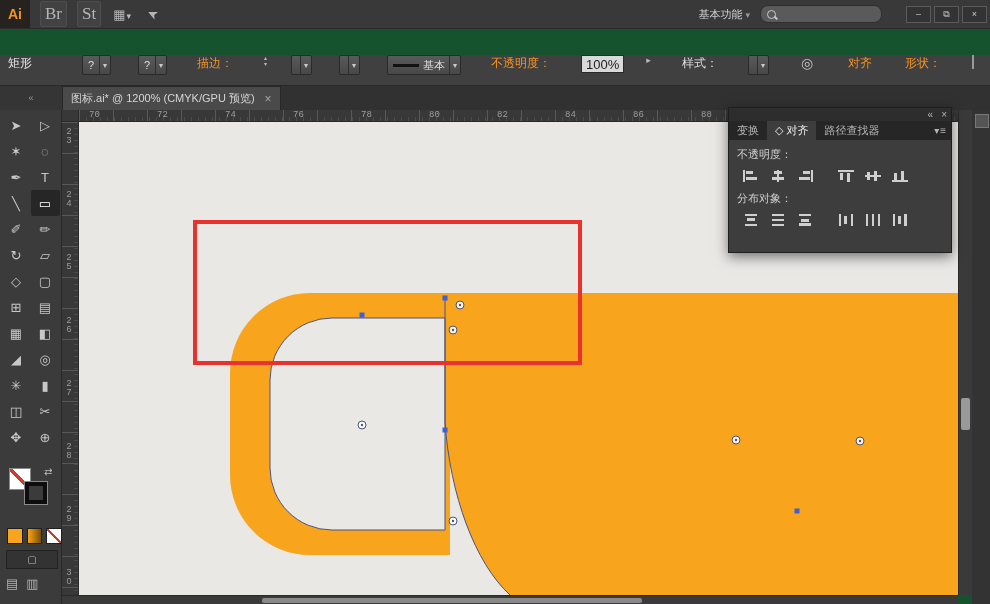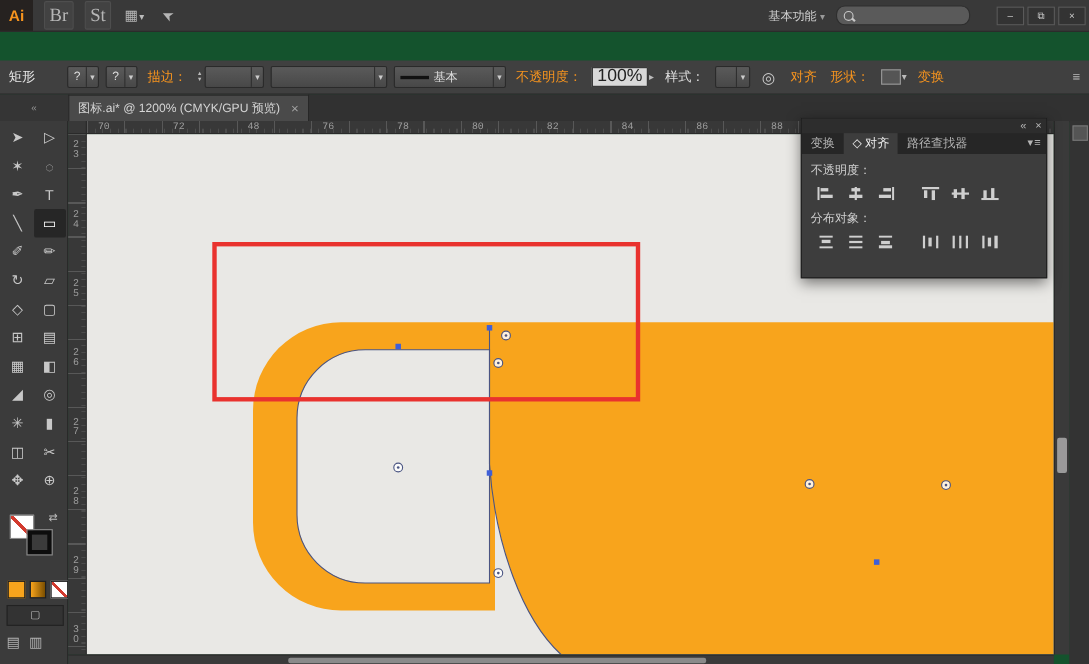--- a/index.html
+++ b/index.html
@@ -16,32 +16,32 @@
   .workspace .arr{font-size:9px;color:#999;margin-left:3px;}
   .searchbox{width:108px;height:16px;background:#5a5a5a;border:1px solid #2e2e2e;border-radius:8px;display:flex;align-items:center;padding:0 6px;margin-right:24px;}
   .search-glyph{width:7px;height:7px;border:1.5px solid #c9c9c9;border-radius:50%;position:relative;flex:none;}
   .search-glyph::after{content:"";position:absolute;left:6px;top:6px;width:4px;height:1.5px;background:#c9c9c9;transform:rotate(45deg);}
   .searchbox input{flex:1;min-width:0;background:transparent;border:none;outline:none;color:#ddd;font-size:10px;margin-left:4px;}
   .winbtn{width:23px;height:15px;border:1px solid #5a5a5a;background:#333;color:#ccc;font-size:9px;display:flex;align-items:center;justify-content:center;margin-right:3px;}
   
   .menubar{position:absolute;left:0;top:29px;width:990px;height:25px;background:#3e3e3e;border-bottom:1px solid #2b2b2b;display:flex;align-items:center;padding-left:8px;box-sizing:border-box;}
   .menu-item{padding:0 9px;color:#d6d6d6;font-size:12px;}
   
-  .optionsbar{position:absolute;left:0;top:55px;width:990px;height:31px;background:#404040;border-bottom:1px solid #282828;display:flex;align-items:center;padding:0 8px;box-sizing:border-box;white-space:nowrap;}
+  .optionsbar{position:absolute;left:0;top:55px;width:990px;height:31px;background:#404040;border-bottom:1px solid #282828;display:flex;align-items:flex-start;padding:0 8px;box-sizing:border-box;white-space:nowrap;gap:21px;}
   .opt-label{color:#e8e8e8;margin-right:26px;}
   .opt-link{color:#f7941e;margin:0 6px;}
   .opt-white{color:#ddd;margin:0 6px;}
   .combo{height:18px;background:linear-gradient(#5a5a5a,#484848);border:1px solid #2a2a2a;border-radius:2px;display:inline-flex;align-items:center;margin:0 3px;}
   .combo .arr{font-size:8px;color:#ccc;padding:0 3px;border-left:1px solid #2f2f2f;height:100%;display:flex;align-items:center;}
   .combo .val{padding:16px 4px;font-size:11px;color:#ddd;}
   .swatch-q{width:16px;text-align:center;color:#ddd;font-size:11px;}
   .spin{display:inline-flex;flex-direction:column;justify-content:center;margin-left:4px;}
   .spin span{font-size:6px;line-height:6px;color:#bbb;text-align:center;}
   .line-sample{display:inline-block;width:26px;height:0;border-top:3px solid #111;margin-left:5px;}
-  .field{height:16px;background:#d9d9d9;border:1px solid #2a2a2a;color:#222;font-size:16px;display:inline-flex;align-items:center;padding:0 4px;margin-left:3px;}
+  .field{height:16px;background:#d9d9d9;border:1px solid #2a2a2a;color:#222;font-size:13px;display:inline-flex;align-items:center;padding:0 4px;margin-left:3px;}
   .mini-arr{font-size:9px;color:#bbb;margin:0 4px 0 1px;}
   .circle-icon{font-size:14px;color:#c5c5c5;margin:0 8px;}
   .shape-widget{width:16px;height:12px;border:1px solid #999;background:#555;display:inline-block;margin-left:4px;}
   .opt-menu{margin-left:auto;color:#bbb;font-size:12px;}
   
   .tools-header{position:absolute;left:0;top:86px;width:62px;height:24px;background:#353535;border-bottom:1px solid #282828;color:#9a9a9a;font-size:9px;display:flex;align-items:center;justify-content:center;}
   .tabbar{position:absolute;left:62px;top:86px;width:928px;height:24px;background:#313131;border-bottom:1px solid #242424;display:flex;align-items:flex-end;}
   .doctab{height:23px;background:#4a4a4a;border:1px solid #272727;border-bottom:none;color:#d5d5d5;font-size:11px;display:flex;align-items:center;padding:0 8px;}
   .doctab .close{margin-left:10px;color:#a5a5a5;font-size:12px;}
   
@@ -272,21 +272,21 @@
     <div class="bottom-icons">
       <span>▤</span>
       <span>▥</span>
     </div>
   </div>
 
   <div class="corner"></div>
   <div class="hruler">
       <span class="hr-label" style="left: 10px;">70</span>
       <span class="hr-label" style="left: 78px;">72</span>
-      <span class="hr-label" style="left: 146px;">48</span>
+      <span class="hr-label" style="left: 146px;">74</span>
       <span class="hr-label" style="left: 214px;">76</span>
       <span class="hr-label" style="left: 282px;">78</span>
       <span class="hr-label" style="left: 350px;">80</span>
       <span class="hr-label" style="left: 418px;">82</span>
       <span class="hr-label" style="left: 486px;">84</span>
       <span class="hr-label" style="left: 554px;">86</span>
       <span class="hr-label" style="left: 622px;">88</span>
       <span class="hr-label" style="left: 690px;">90</span>
     </div>
   <div class="vruler">

